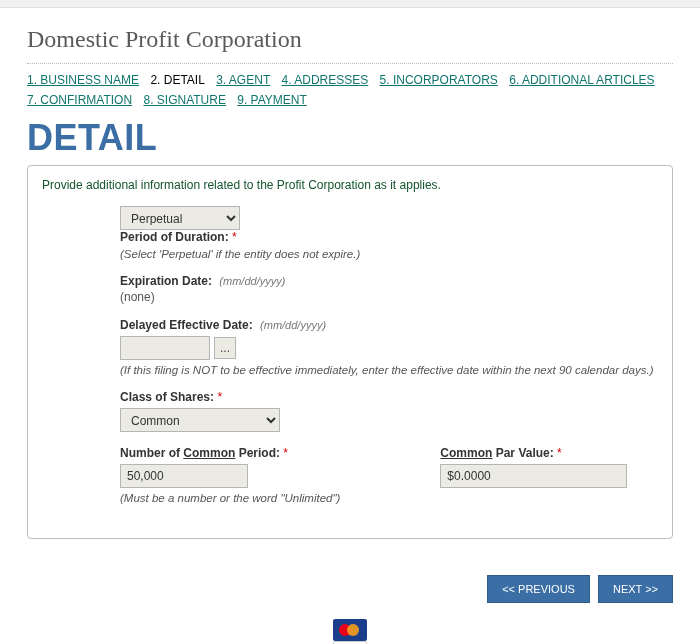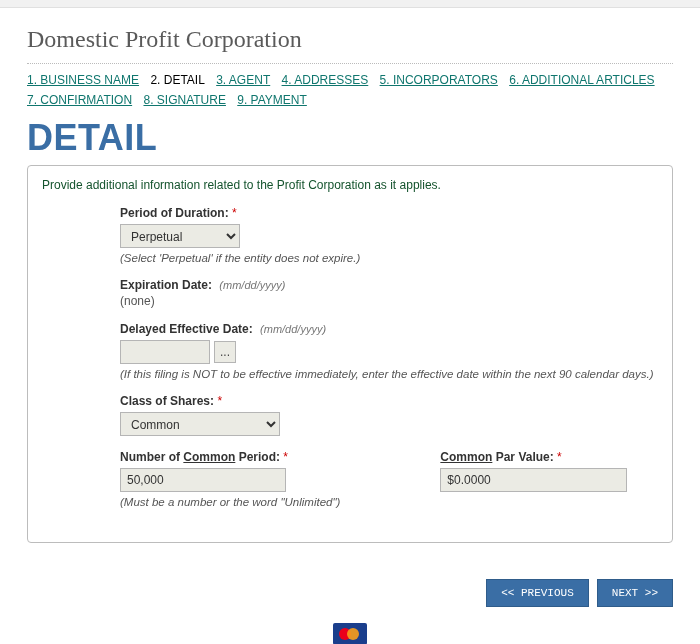--- a/index.html
+++ b/index.html
@@ -106,21 +106,20 @@
     font-size: 12px;
     color: #444;
     cursor: pointer;
   }
   .two-col { display: flex; gap: 100px; }
   .nav-buttons {
     display: flex;
     justify-content: flex-end;
     gap: 8px;
     margin: 36px 0 10px 0;
-    font-family: Liberation Mono, monospace;
   }
   .nav-btn {
     background: #3a6ea5;
     color: #fff;
     border: 1px solid #2f5c8a;
     padding: 7px 14px;
     font-size: 11px;
     font-family: inherit;
     cursor: pointer;
   }
@@ -186,28 +185,28 @@
   </div>
 
   <h2 class="section-title">DETAIL</h2>
 
   <div class="panel">
     <div class="intro">Provide additional information related to the Profit Corporation as it applies.</div>
 
     <div class="form-area">
 
       <div class="field-row">
-        <div>
-          <span class="fld-label">Period of Duration:</span>
-          <span class="req"> *</span>
-        </div>
         <div style="margin-top:4px;">
           <select class="ctl" style="width:120px;">
             <option>Perpetual</option>
           </select>
+        </div>
+        <div>
+          <span class="fld-label">Period of Duration:</span>
+          <span class="req"> *</span>
         </div>
         <div class="hint-below">(Select 'Perpetual' if the entity does not expire.)</div>
       </div>
 
       <div class="field-row">
         <div>
           <span class="fld-label">Expiration Date:</span>
           <span class="hint-inline">(mm/dd/yyyy)</span>
         </div>
         <div class="none-txt">(none)</div>
@@ -239,21 +238,21 @@
 
       <div class="two-col">
         <div class="field-row">
           <div>
             <span class="fld-label">
               <span>Number of </span><span class="ul">Common</span><span> Period:</span>
             </span>
             <span class="req"> *</span>
           </div>
           <div style="margin-top:4px;">
-            <input class="ctl" type="text" style="width: 166px;" value="50,000">
+            <input class="ctl" type="text" style="width: 128px;" value="50,000">
           </div>
           <div class="hint-below">(Must be a number or the word "Unlimited")</div>
         </div>
 
         <div class="field-row">
           <div>
             <span class="fld-label">
               <span class="ul">Common</span><span> Par Value:</span>
             </span>
             <span class="req"> *</span>

